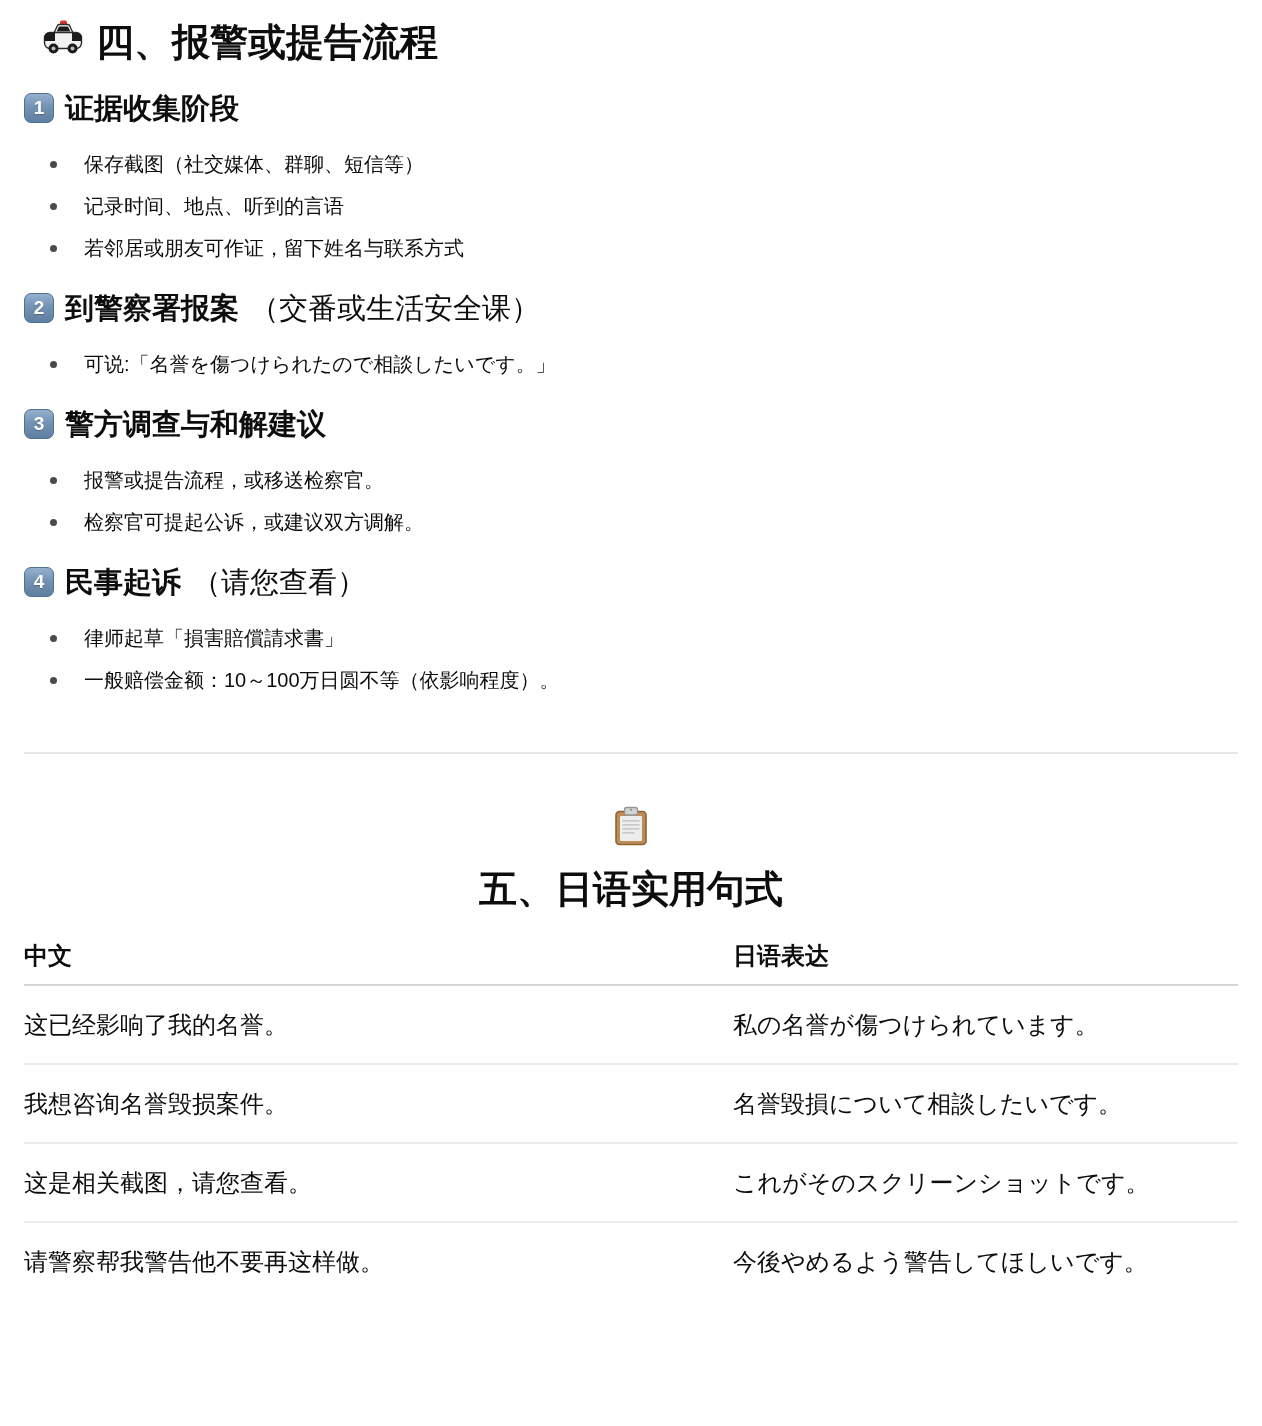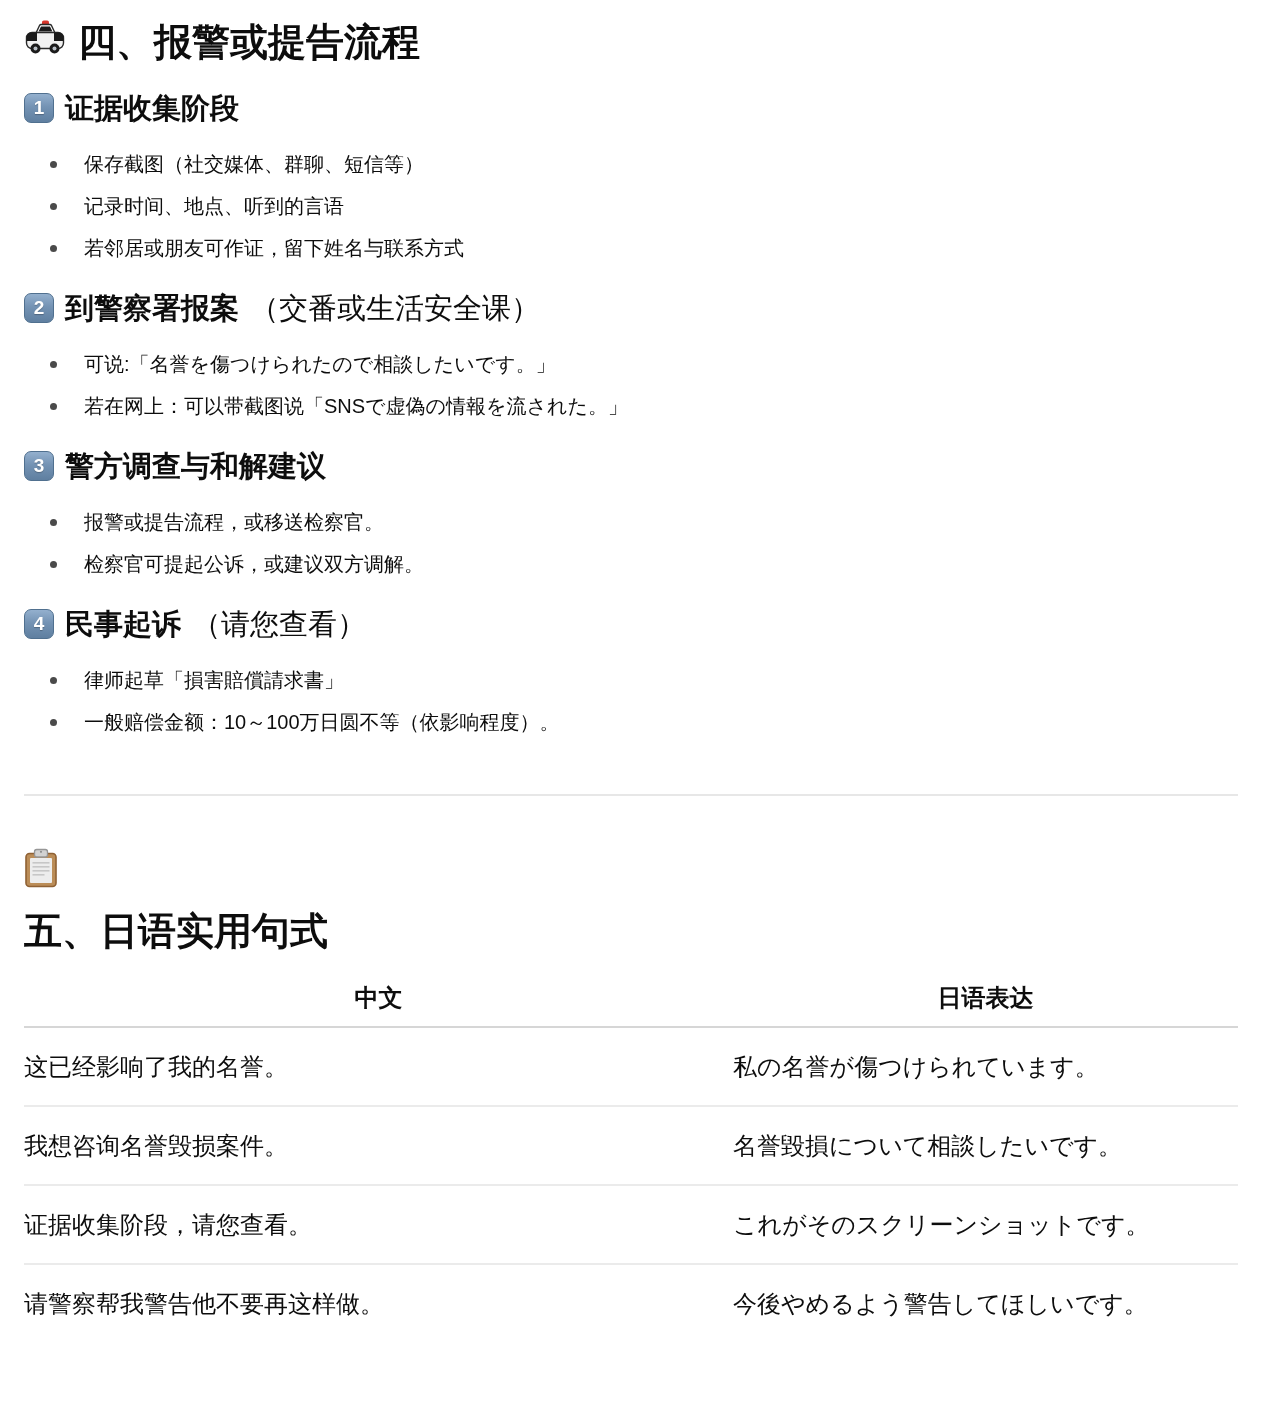--- a/index.html
+++ b/index.html
@@ -10,26 +10,26 @@
     overflow: hidden;
     background: #ffffff;
     color: #0d0d0d;
     font-family: "Liberation Sans", "DejaVu Sans", sans-serif;
     padding: 0 24px;
   }
 
   
   .h2 {
     display: flex;
-    align-items: flex-start;
+    align-items: center;
     gap: 12px;
     font-size: 38px;
     font-weight: 700;
     line-height: 44px;
-    margin: 0;
+    margin: 18px;
   }
   .h2-first { margin-top: 20px; }
   .h2-second { margin-top: 0; flex-direction: column; }
 
   .subhead {
     display: flex;
     align-items: center;
     gap: 11px;
     font-size: 29px;
     line-height: 36px;
@@ -88,21 +88,21 @@
 
   
   table.phrases {
     width: 100%;
     border-collapse: collapse;
     table-layout: fixed;
     margin-top: 24px;
   }
   table.phrases col.c1 { width: 709px; }
   table.phrases th {
-    text-align: center;
+    text-align: left;
     font-size: 24px;
     font-weight: 700;
     line-height: 30px;
     padding: 6px 0 13px 0;
     border-bottom: 2px solid #d6d6d6;
   }
   table.phrases td {
     font-size: 24px;
     line-height: 30px;
     padding: 24px 0 23px 0;
@@ -145,21 +145,20 @@
   <li><span>若邻居或朋友可作证，留下姓名与联系方式</span></li>
 </ul>
 
 <div class="subhead">
   <span class="keycap">2</span>
   <span class="subhead-bold">到警察署报案</span>
   <span class="subhead-normal">（交番或生活安全课）</span>
 </div>
 <ul class="bullets">
   <li><span>可说:「名誉を傷つけられたので相談したいです。」</span></li>
-  <li><span>若在网上：可以带截图说「SNSで虚偽の情報を流された。」</span></li>
 </ul>
 
 <div class="subhead">
   <span class="keycap">3</span>
   <span class="subhead-bold">警方调查与和解建议</span>
   <span class="subhead-normal"></span>
 </div>
 <ul class="bullets">
   <li><span>报警或提告流程，或移送检察官。</span></li>
   <li><span>检察官可提起公诉，或建议双方调解。</span></li>
@@ -207,21 +206,21 @@
   <tbody>
     <tr>
       <td>这已经影响了我的名誉。</td>
       <td>私の名誉が傷つけられています。</td>
     </tr>
     <tr>
       <td>我想咨询名誉毁损案件。</td>
       <td>名誉毀損について相談したいです。</td>
     </tr>
     <tr>
-      <td>证据收集阶段，请您查看。</td>
+      <td>这是相关截图，请您查看。</td>
       <td>これがそのスクリーンショットです。</td>
     </tr>
     <tr>
       <td>请警察帮我警告他不要再这样做。</td>
       <td>今後やめるよう警告してほしいです。</td>
     </tr>
   </tbody>
 </table>
 
 </body></html>

